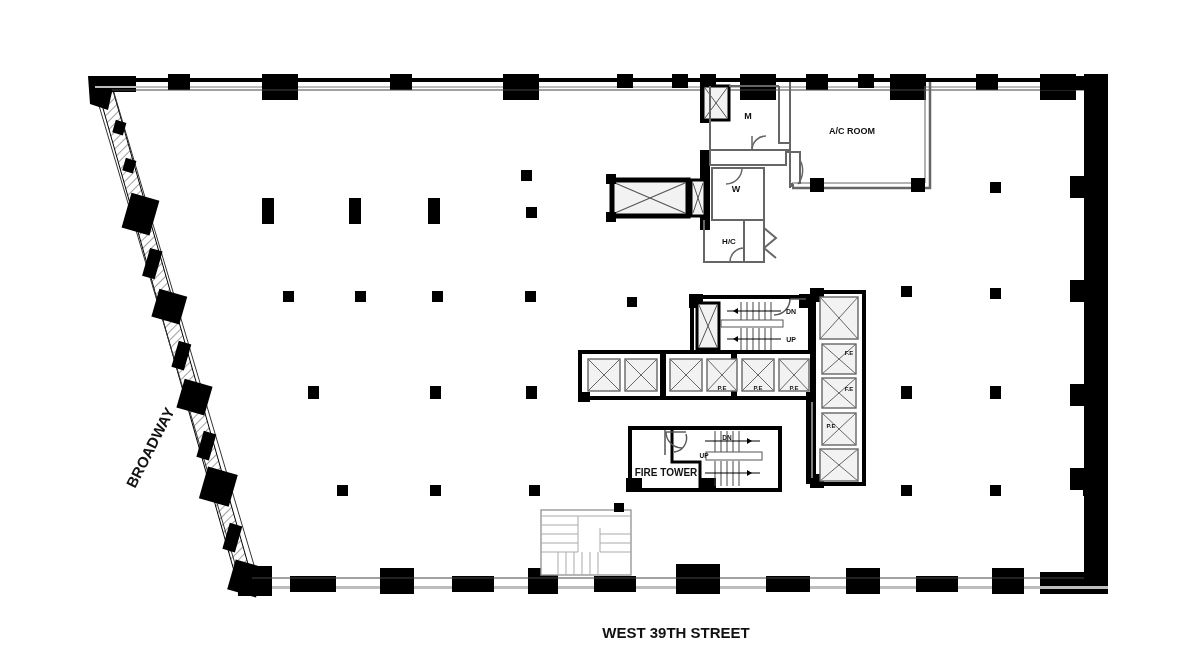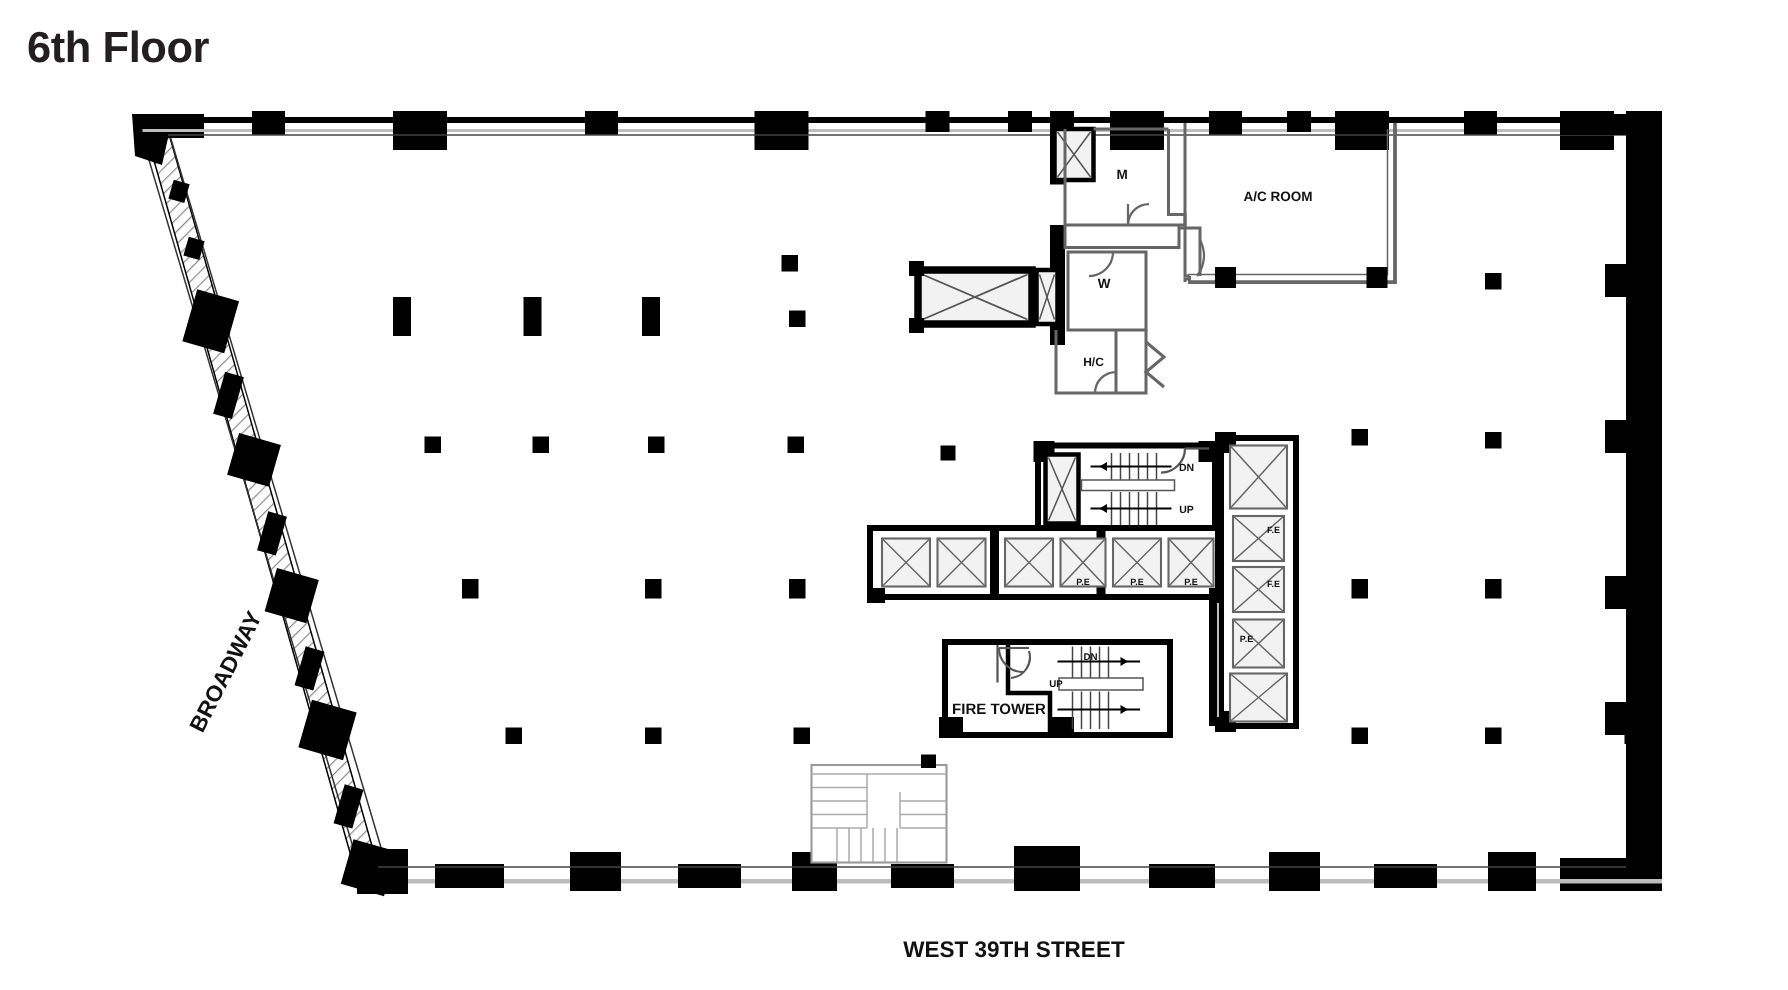--- a/index.html
+++ b/index.html
@@ -10,21 +10,20 @@
          color:#231f20;letter-spacing:-0.3px;}
   #planwrap{position:absolute;left:0;top:0;width:1192px;height:660px;}
   svg{display:block;}
   .lbl{font-family:"Liberation Sans","DejaVu Sans",sans-serif;font-weight:bold;fill:#111111;}
 </style>
 </head>
 <body>
 
 <div id="page">
 
-  <div id="title">6th Floor</div>
 
   <div id="planwrap">
   <svg width="1192" height="660" viewBox="0 0 1192 660" xmlns="http://www.w3.org/2000/svg">
     <defs>
       <pattern id="hatch" width="6" height="6" patternTransform="rotate(45)" patternUnits="userSpaceOnUse">
         <rect width="6" height="6" fill="#ffffff"></rect>
         <line x1="0" y1="0" x2="0" y2="6" stroke="#888" stroke-width="1.6"></line>
       </pattern>
     </defs>
 

